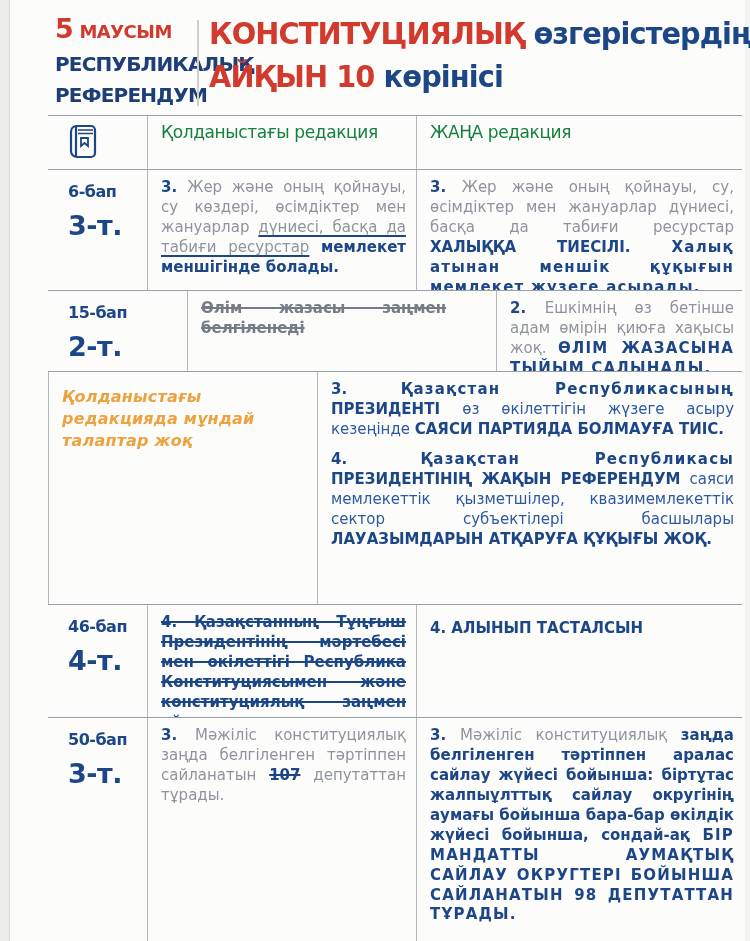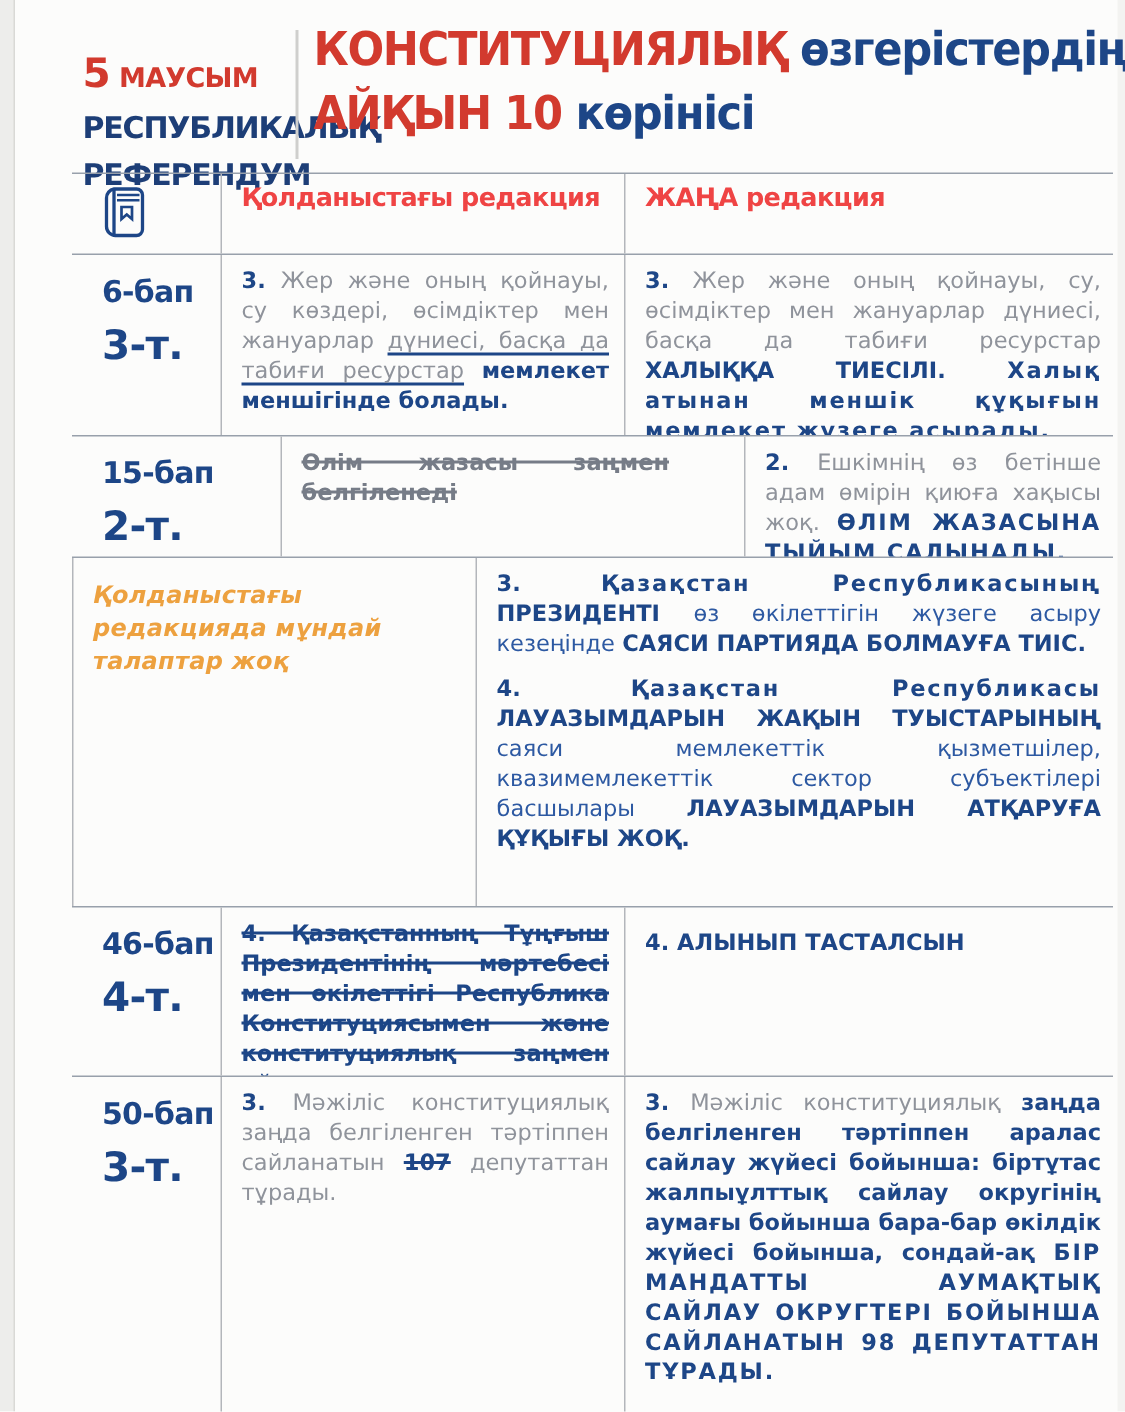--- a/index.html
+++ b/index.html
@@ -7,21 +7,21 @@
     width:750px;height:941px;overflow:hidden;position:relative;
     background:#fcfcfb;
     font-family:"DejaVu Sans","Liberation Sans",sans-serif;
     -webkit-font-smoothing:antialiased;
   }
   .edge-left{position:absolute;left:0;top:0;bottom:0;width:9px;background:#ededeb;border-right:1px solid #d9d9d6;}
   .edge-right{position:absolute;right:0;top:0;bottom:0;width:5px;background:#f3f3f1;}
 
   
   .header{position:relative;height:115px;}
-  .badge{position:absolute;left:55px;top:30px;width:142px;line-height:1.45;}
+  .badge{position:absolute;left:55px;top:9px;width:142px;line-height:1.45;}
   .badge .l1{color:#d23a2e;font-weight:bold;white-space:nowrap;}
   .badge .l1 .big{font-size:27px;}
   .badge .l1 .small{font-size:18px;letter-spacing:-0.5px;}
   .badge .l2{color:#1d3e77;font-weight:bold;font-size:20px;letter-spacing:-0.8px;margin-top:2px;}
   .hdr-divider{position:absolute;left:197px;top:20px;height:86px;border-left:2px solid #cfcfcd;}
   .title{position:absolute;left:209px;top:12px;transform:scaleX(0.93);transform-origin:left top;white-space:nowrap;}
   .title .line{font-size:31px;font-weight:bold;line-height:1.4;letter-spacing:-1px;}
   .title .red{color:#d23a2e;}
   .title .blue{color:#1d4687;}
 
@@ -32,24 +32,24 @@
   .c-old{width:269px;box-sizing:border-box;border-left:1px solid #b3b6bb;padding:8px 10px 0 13px;}
   .c-new{flex:1;box-sizing:border-box;border-left:1px solid #b3b6bb;padding:8px 8px 0 13px;}
   .row-head{height:53px;}
   .row-1{height:120px;}
   .row-2{height:80px;gap:40px;}
   .row-3{height:232px;}
   .row-4{height:112px;}
   .row-5{height:229px;}
   .trow>div{overflow:hidden;}
 
-  .col-hdr{color:#ef4444;font-weight:bold;font-size:17px;padding-top:6px;letter-spacing:-0.4px;}
+  .col-hdr{color:#15803d;font-weight:normal;font-size:17px;padding-top:6px;letter-spacing:-0.4px;}
   .icon-cell{padding-top:8px;}
 
-  .art-ref{color:#1d4687;font-weight:bold;font-size:20px;letter-spacing:-0.5px;}
+  .art-ref{color:#1d4687;font-weight:bold;font-size:16px;letter-spacing:-0.5px;}
   .clause-ref{color:#1d4687;font-weight:bold;font-size:27px;margin-top:9px;letter-spacing:-0.5px;}
 
   .rich{font-size:15px;line-height:1.33;text-align:justify;}
   .para{margin:0;}
   .para + .para{margin-top:10px;}
 
   .sg-num{color:#1d4687;font-weight:bold;}
   .sg-gray{color:#8f939b;}
   .sg-gray-underline{color:#8f939b;text-decoration:underline;text-decoration-color:#1d4687;text-decoration-thickness:2px;text-underline-offset:3px;}
   .sg-bold{color:#1d4687;font-weight:bold;}
@@ -118,21 +118,21 @@
         <p class="para"><span class="sg-num">2. </span><span class="sg-gray">Ешкімнің өз бетінше адам өмірін қиюға хақысы жоқ. </span><span class="sg-bold-spaced">ӨЛІМ ЖАЗАСЫНА ТЫЙЫМ САЛЫНАДЫ.</span></p>
       </div>
   </div>
 
   <div class="trow row-3">
     <div class="c-old rich" style="padding-top:14px;text-align:left;">
         <p class="para"><span class="sg-orange">Қолданыстағы редакцияда мұндай талаптар жоқ</span></p>
       </div>
     <div class="c-new rich">
         <p class="para"><span class="sg-num">3. </span><span class="sg-bold-spaced">Қазақстан Республикасының </span><span class="sg-bold">ПРЕЗИДЕНТІ </span><span class="sg-blue-reg">өз өкілеттігін жүзеге асыру кезеңінде </span><span class="sg-bold">САЯСИ ПАРТИЯДА БОЛМАУҒА ТИІС.</span></p>
-        <p class="para"><span class="sg-num">4. </span><span class="sg-bold-spaced">Қазақстан Республикасы </span><span class="sg-bold">ЛАУАЗЫМДАРЫН ЖАҚЫН ТУЫСТАРЫНЫҢ </span><span class="sg-blue-reg">саяси мемлекеттік қызметшілер, квазимемлекеттік сектор субъектілері басшылары </span><span class="sg-bold">ЛАУАЗЫМДАРЫН АТҚАРУҒА ҚҰҚЫҒЫ ЖОҚ.</span></p>
+        <p class="para"><span class="sg-num">4. </span><span class="sg-bold-spaced">Қазақстан Республикасы </span><span class="sg-bold">ПРЕЗИДЕНТІНІҢ ЖАҚЫН РЕФЕРЕНДУМ </span><span class="sg-blue-reg">саяси мемлекеттік қызметшілер, квазимемлекеттік сектор субъектілері басшылары </span><span class="sg-bold">ЛАУАЗЫМДАРЫН АТҚАРУҒА ҚҰҚЫҒЫ ЖОҚ.</span></p>
       </div>
   </div>
 
   <div class="trow row-4">
     <div class="c-art">
       <div class="art-ref">46-бап</div>
       <div class="clause-ref">4-т.</div>
     </div>
     <div class="c-old rich">
         <p class="para"><span class="sg-blue-strike">4. Қазақстанның Тұңғыш Президентінің мәртебесі мен өкілеттігі Республика Конституциясымен және конституциялық заңмен айқындалады.</span></p>

